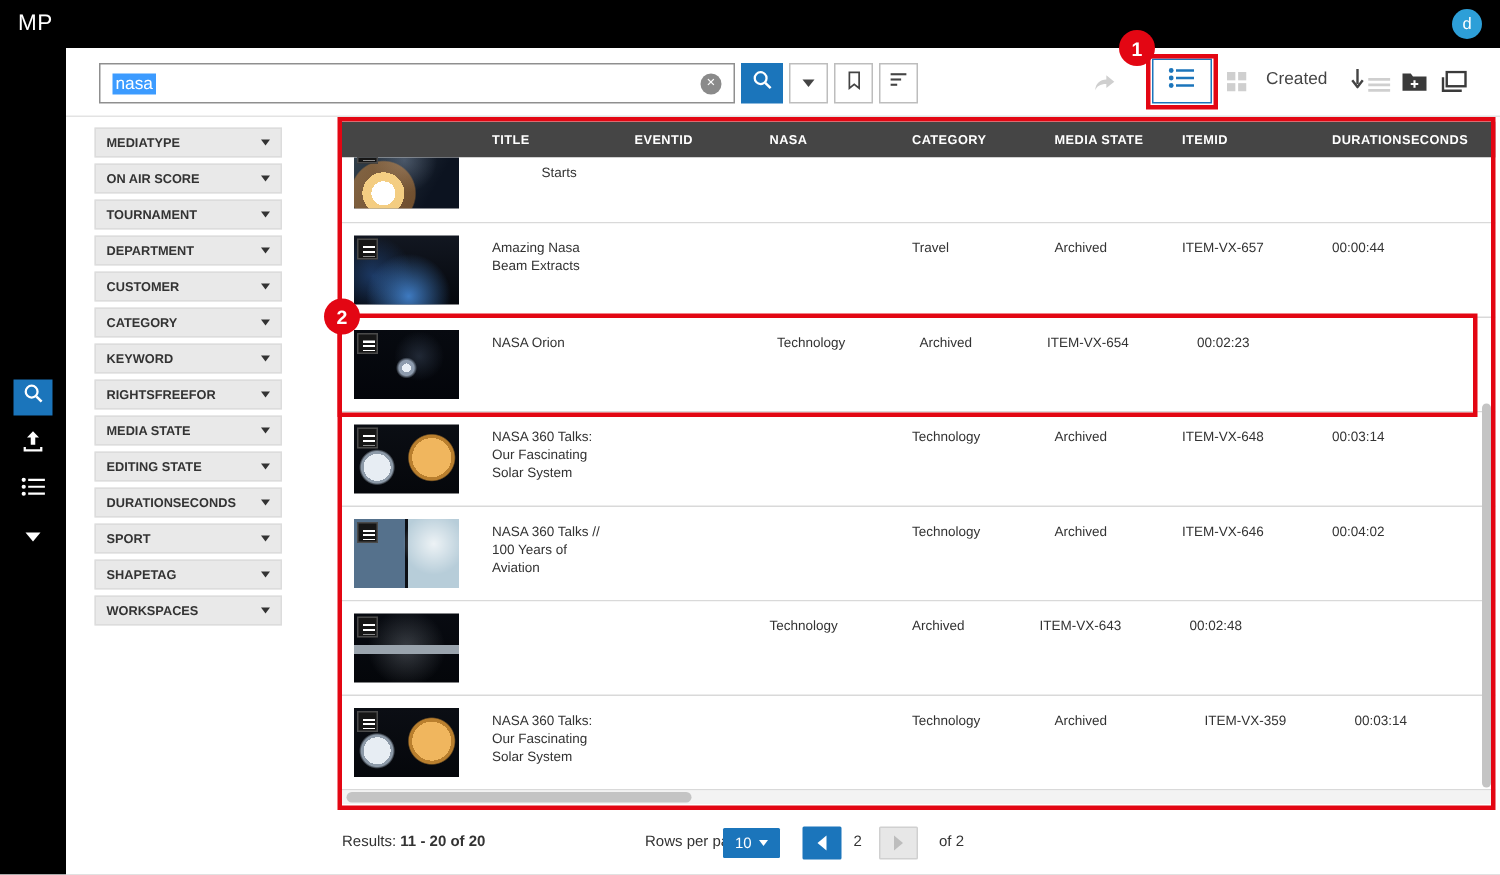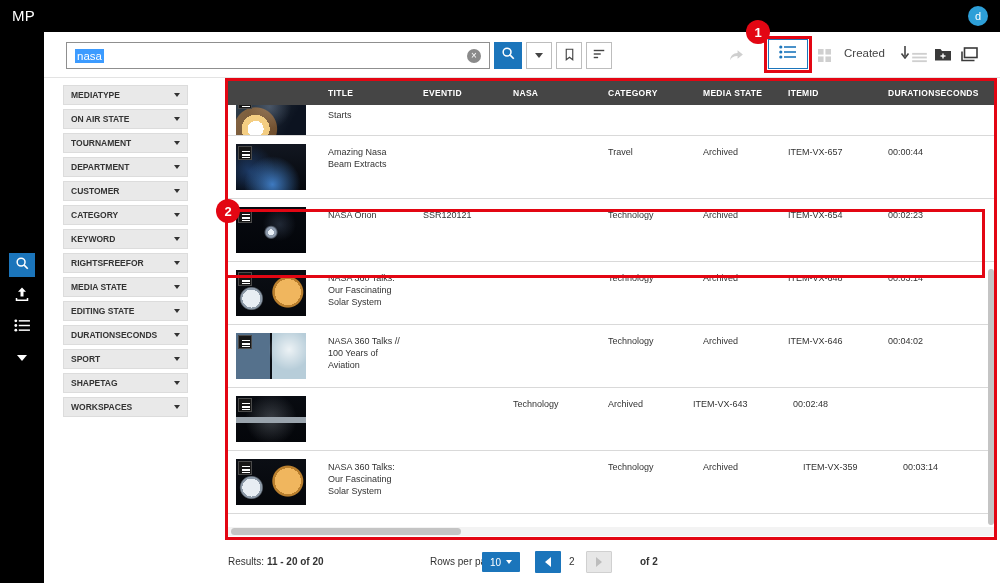--- a/index.html
+++ b/index.html
@@ -43,21 +43,21 @@
   .facet-caret { width:0; height:0; border-left:3.5px solid transparent; border-right:3.5px solid transparent; border-top:4.5px solid #333; }
 
   
   .tablewrap { position:absolute; left:228px; top:81px; width:769px; height:457px; background:#fff; overflow:hidden; z-index:2; }
   .thead { display:flex; background:#454545; height:24px; align-items:center; }
   .th { color:#fff; font-size:8.5px; font-weight:bold; letter-spacing:.3px; }
   .col-thumb{width:100px; flex:none;} .col-title{width:95px; flex:none;} .col-eventid{width:90px; flex:none;}
   .col-score{width:95px; flex:none;} .col-category{width:95px; flex:none;} .col-mediastate{width:85px; flex:none;}
   .col-itemid{width:100px; flex:none;} .col-duration{width:100px; flex:none;}
   .trow { display:flex; height:63px; border-bottom:1px solid #d9d9d9; background:#fff; cursor:pointer; }
-  .trow.cut { height:31px; overflow:hidden; }
+  .trow.cut { height:44px; overflow:hidden;gap:33px; }
   .cell { font-size:9px; color:#333; padding-top:10px; line-height:1.35; }
   .c-thumb { padding:8px 0 0 8px; }
   .c-title { padding-right:12px; }
   .trow.cut .cell { padding-top:4px; }
   .trow.cut .thumb { margin-top:-16px; }
 
   .thumb { position:relative; width:70px; height:46px; background:#0a0f16; flex:none; }
   .mbadge { position:absolute; top:2px; left:2px; width:14px; height:14px; background:#161616; border:1px solid #4a4a4a; }
   .mbadge::before { content:""; position:absolute; left:3px; top:3.5px; width:8px; height:7px;
                     background:repeating-linear-gradient(to bottom, #fff 0 1.4px, transparent 1.4px 3.2px); }
@@ -90,21 +90,21 @@
   .rpp-label { position:absolute; left:202px; top:7px; }
   .rpp-select { position:absolute; left:254px; top:3px; width:38px; height:20px; background:#1b75bb; color:#fff;
                 display:flex; align-items:center; justify-content:center; gap:5px; font-size:10px; cursor:pointer; border-radius:1px; }
   .caret-white { width:0; height:0; border-left:3.5px solid transparent; border-right:3.5px solid transparent; border-top:4.5px solid #fff; }
   .pg-btn { position:absolute; top:2px; width:26px; height:22px; display:flex; align-items:center; justify-content:center; cursor:pointer; border-radius:1px; }
   .pg-prev { left:307px; background:#1b75bb; }
   .pg-next { left:358px; background:#e7e7e7; border:1px solid #d0d0d0; }
   .tri-left { width:0; height:0; border-top:5px solid transparent; border-bottom:5px solid transparent; border-right:6px solid #fff; }
   .tri-right { width:0; height:0; border-top:5px solid transparent; border-bottom:5px solid transparent; border-left:6px solid #bdbdbd; }
   .pg-current { position:absolute; left:341px; top:7px; }
-  .pg-of { position:absolute; left:412px; top:7px; font-weight:bold; }
+  .pg-of { position:absolute; left:398px; top:7px; font-weight:normal; }
 
   
   .anno-rect { position:absolute; border:3px solid #e30613; pointer-events:none; z-index:40; }
   .anno-table { left:225px; top:78px; width:772px; height:462px; }
   .anno-row { left:225px; top:209px; width:760px; height:69px; }
   .anno-btn { left:764px; top:36px; width:48px; height:37px; }
   .anno-badge { position:absolute; width:24px; height:24px; border-radius:50%; background:#e30613; color:#fff;
                 font-size:13px; font-weight:bold; display:flex; align-items:center; justify-content:center; z-index:50; pointer-events:none; }
   .badge1 { left:746px; top:20px; } .badge2 { left:216px; top:199px; }
 </style>
@@ -260,21 +260,21 @@
       </span>
     </div>
   </div>
 
   <div class="facets">
     <div class="facet">
         <span>MEDIATYPE</span>
         <span class="facet-caret"></span>
       </div>
     <div class="facet">
-        <span>ON AIR STATE</span>
+        <span>ON AIR SCORE</span>
         <span class="facet-caret"></span>
       </div>
     <div class="facet">
         <span>TOURNAMENT</span>
         <span class="facet-caret"></span>
       </div>
     <div class="facet">
         <span>DEPARTMENT</span>
         <span class="facet-caret"></span>
       </div>
@@ -362,21 +362,20 @@
       <div class="cell col-duration">00:00:44</div>
     </div>
 
     <div class="trow">
       <div class="cell c-thumb col-thumb">
           <div class="thumb t3">
             <span class="mbadge"></span>
           </div>
         </div>
       <div class="cell c-title col-title">NASA Orion</div>
-      <div class="cell col-eventid">SSR120121</div>
       <div class="cell col-score"></div>
       <div class="cell col-category">Technology</div>
       <div class="cell col-mediastate">Archived</div>
       <div class="cell col-itemid">ITEM-VX-654</div>
       <div class="cell col-duration">00:02:23</div>
     </div>
 
     <div class="trow">
       <div class="cell c-thumb col-thumb">
           <div class="thumb t4">

